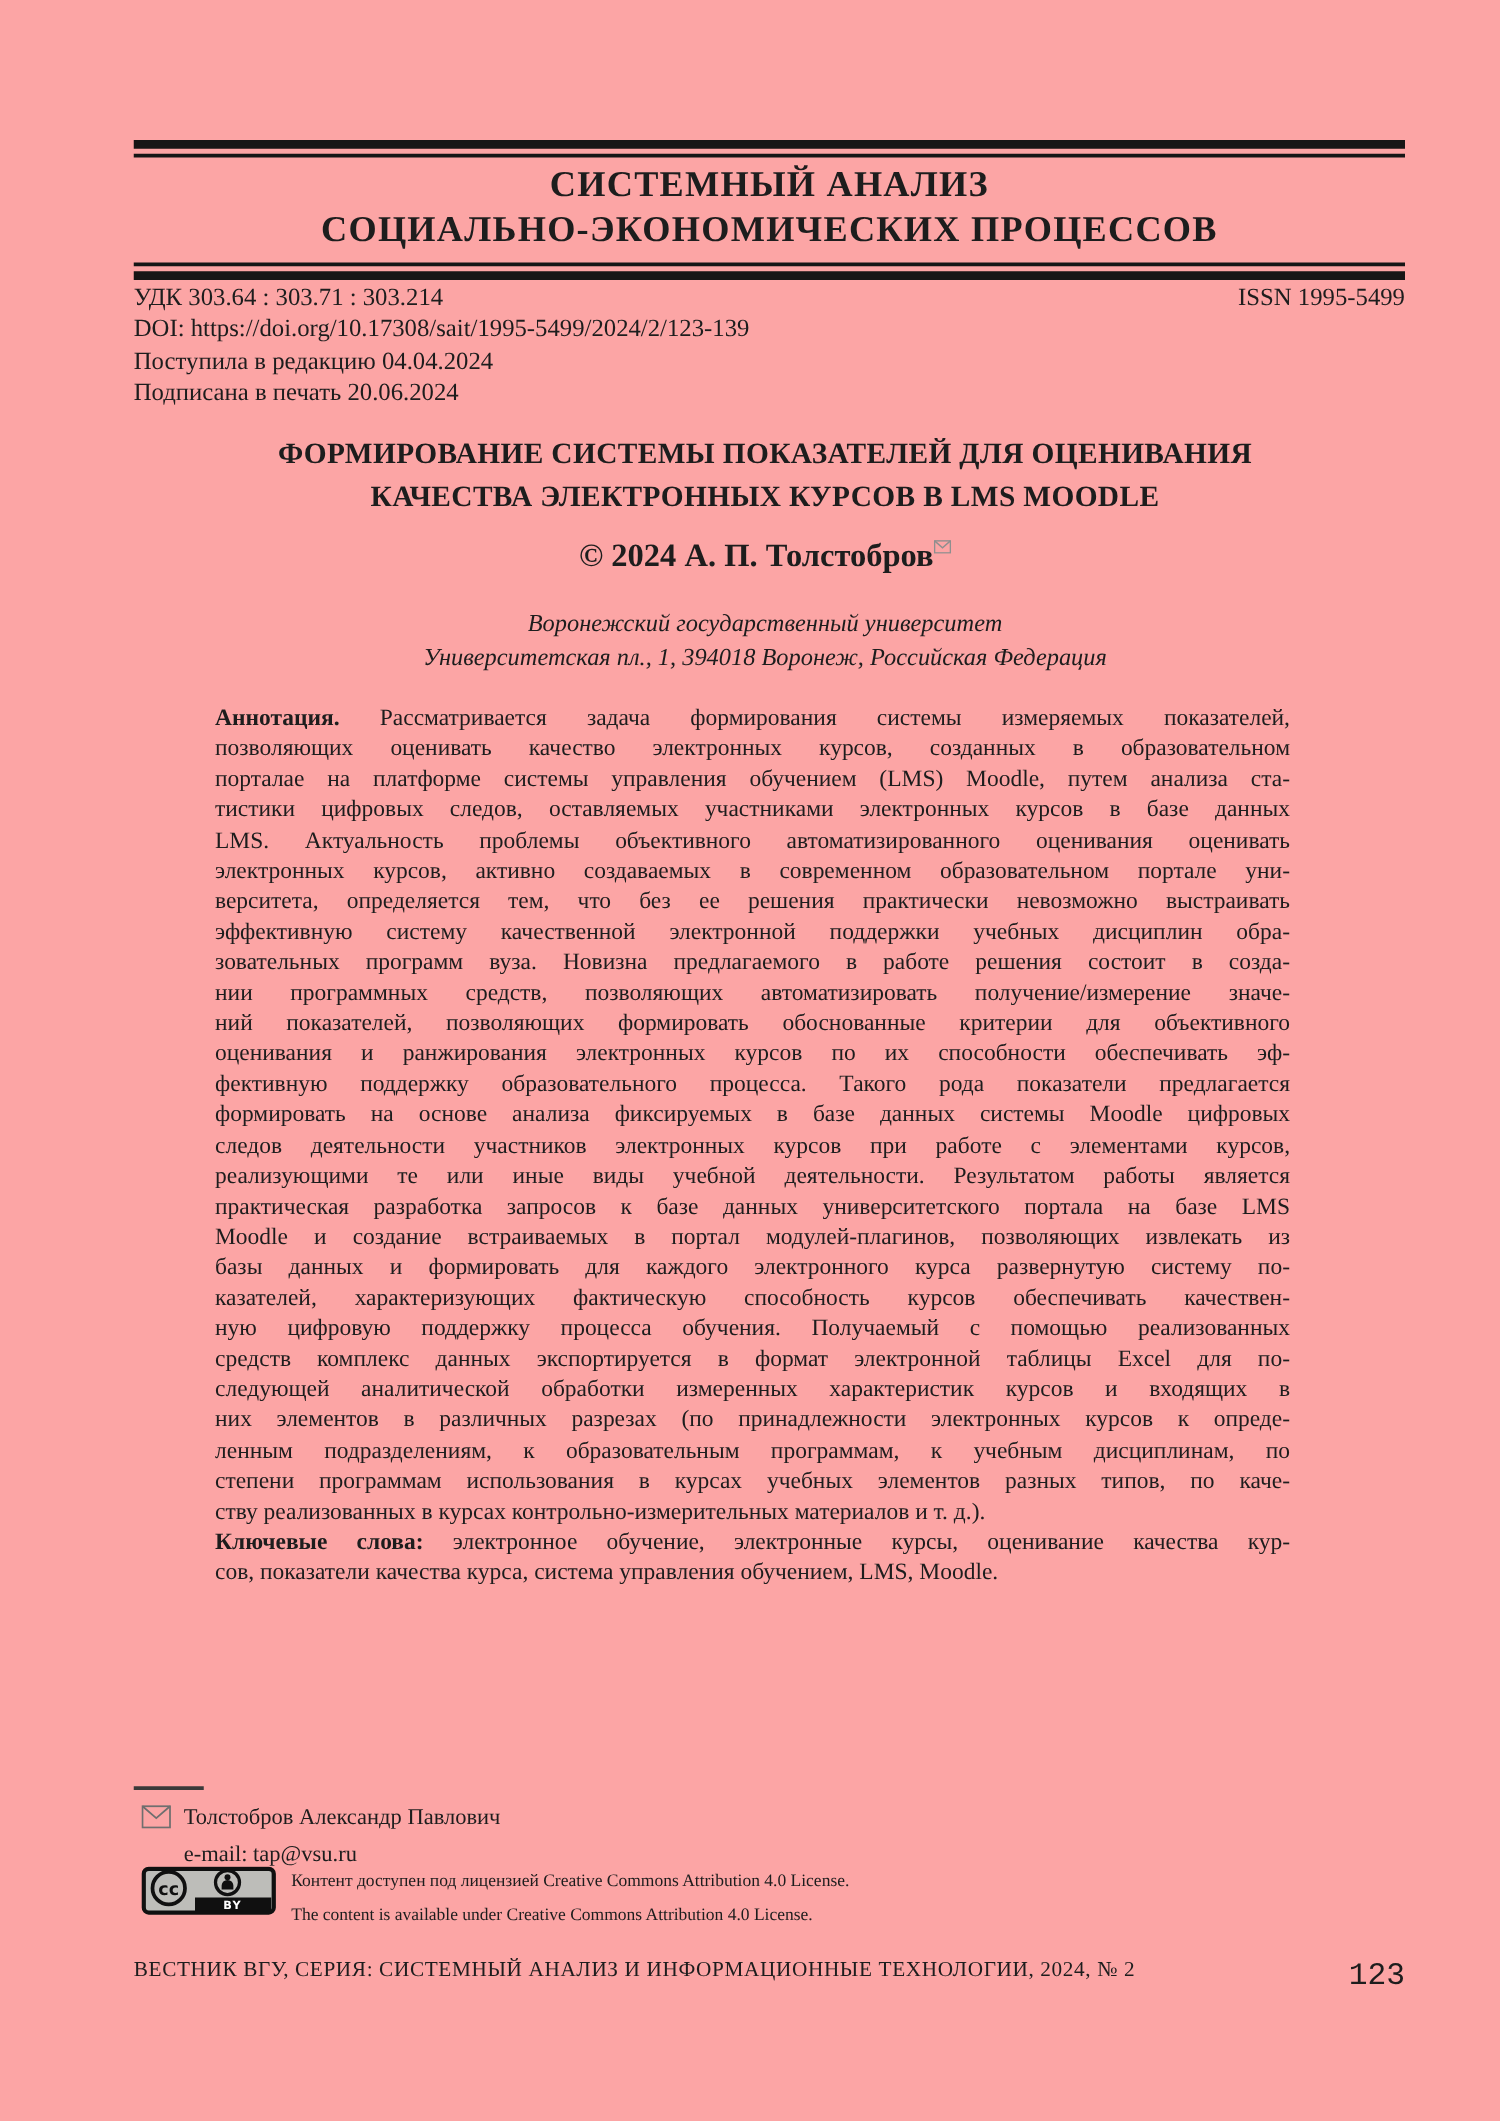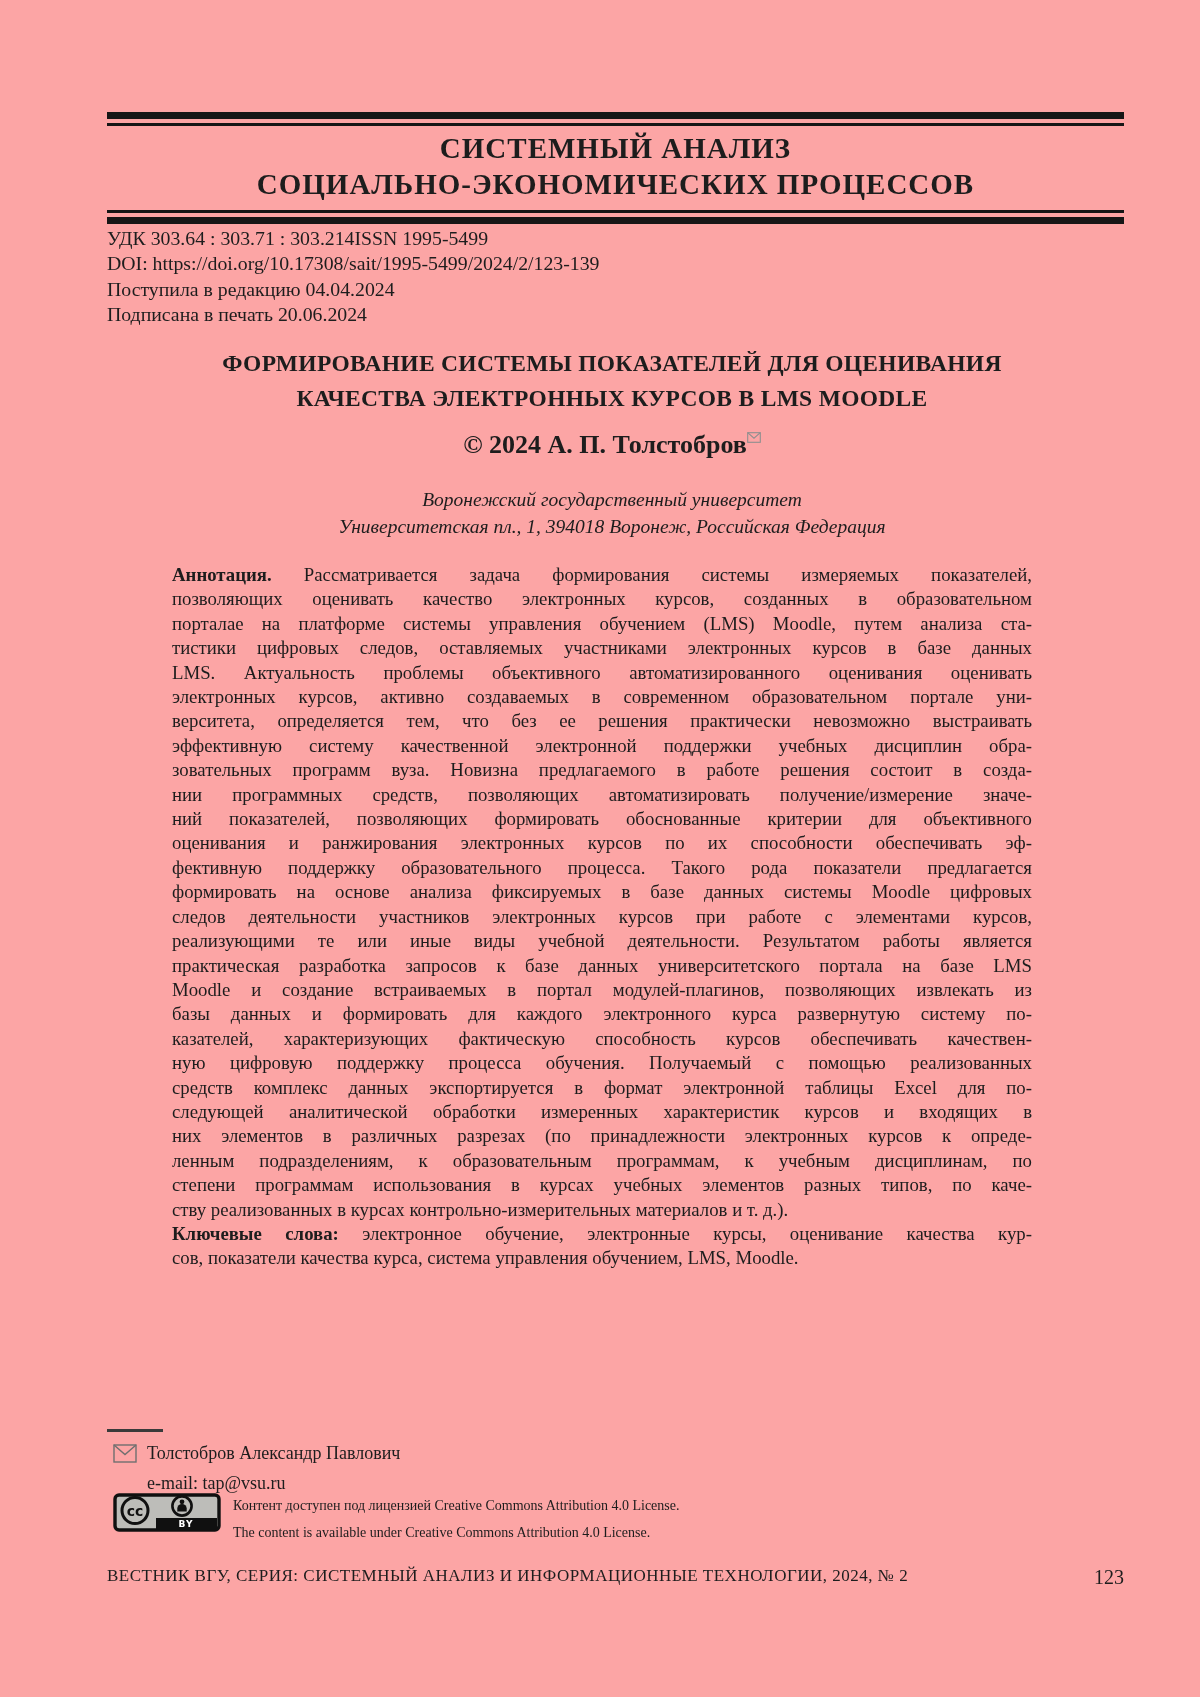--- a/index.html
+++ b/index.html
@@ -21,21 +21,21 @@
   .banner .t2{margin-top:4px;}
   .banner .b2{margin-top:4px;}
   .banner-title{
     text-align:center;font-weight:bold;
     font-size:29px;line-height:36px;letter-spacing:1px;
     padding:4px 0 8px;
   }
   
   .meta{position:absolute;left:107px;right:100px;top:226px;
         font-size:19.8px;line-height:25.3px;}
-  .meta-row1{display:flex;}
+  .meta-row1{display:flex;justify-content:space-between;}
   
   .article-title{
     position:absolute;left:0;width:100%;top:346px;
     text-align:center;font-weight:bold;
     font-size:23.5px;line-height:35px;letter-spacing:0.3px;
   }
   .author-line{
     position:absolute;left:0;width:100%;top:424px;
     text-align:center;font-weight:bold;font-size:26px;
   }
@@ -61,21 +61,21 @@
   }
   .footnote .env{margin-top:3px;}
   .cc-row{position:absolute;left:113px;top:1493px;display:flex;align-items:flex-start;}
   .license{margin-left:12px;font-size:14px;line-height:26.5px;}
   
   .page-footer{
     position:absolute;left:107px;right:100px;top:1566px;
     display:flex;justify-content:space-between;align-items:flex-start;
     font-size:17px;letter-spacing:0.5px;
   }
-  .page-number{font-size:20px;letter-spacing:0;}
+  .page-number{font-size:25px;letter-spacing:0;font-family:Liberation Mono, monospace;}
   svg text{font-family:"DejaVu Sans","Liberation Sans",sans-serif;}
 </style>
 </head>
 <body>
 
 <div class="page">
 
   <div class="banner">
     <div class="rule thick t1"></div>
     <div class="rule thin t2"></div>

